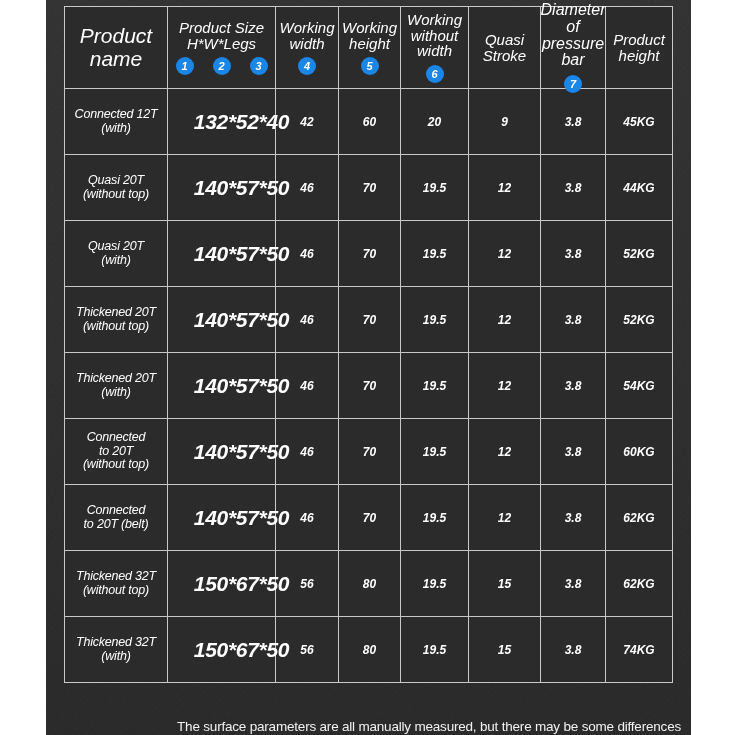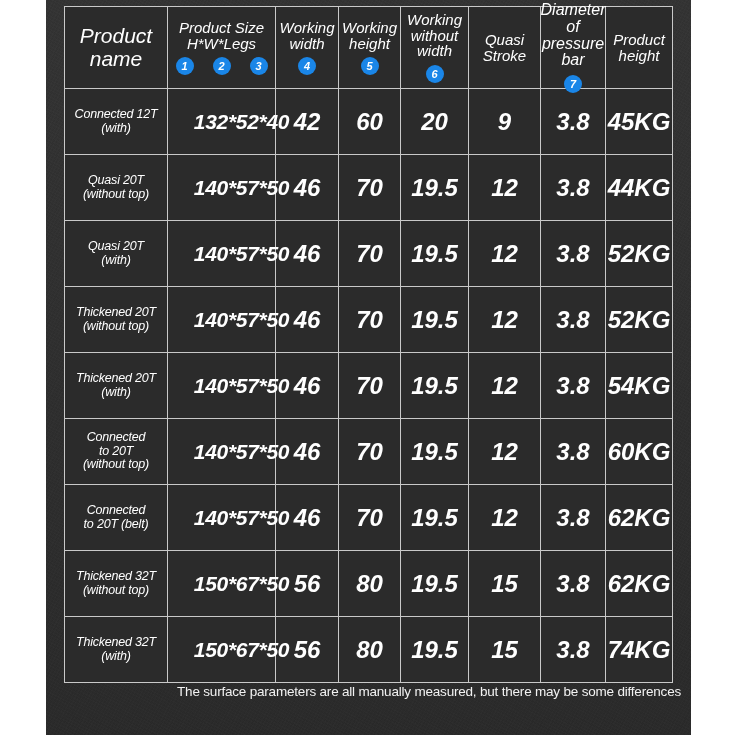--- a/index.html
+++ b/index.html
@@ -110,38 +110,38 @@
     line-height: 1.1;
     letter-spacing: -0.2px;
   }
   .size-cell {
     font-size: 21px;
     font-weight: bold;
     letter-spacing: -0.3px;
     margin-left: 40px;
   }
   .num-cell {
-    font-size: 24px;
+    font-size: 12px;
     font-weight: bold;
   }
   
   #footer-note {
     position: absolute;
     left: 46px;
     top: 683px;
     width: 645px;
     padding-right: 10px;
     box-sizing: border-box;
     text-align: right;
     color: #f2f2f2;
     font-size: 13.5px;
     line-height: 1.32;
     letter-spacing: -0.2px;
   }
-  #footer-note span { display: block; }
+  #footer-note span { display: block; margin-top: 35px; }
 </style>
 </head>
 <body>
 
 <div id="page">
 
   <div id="panel"></div>
 
   <table id="spec-table">
     <colgroup>

